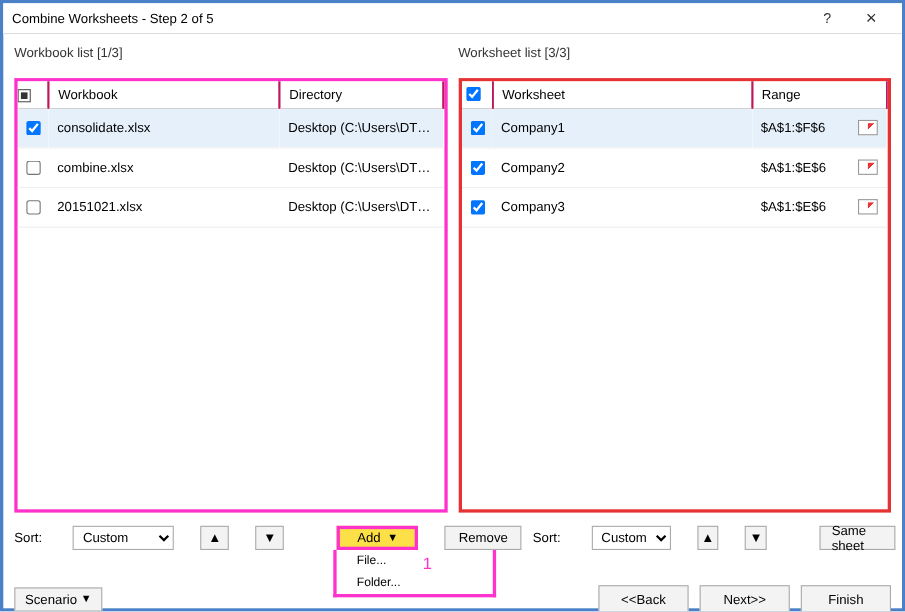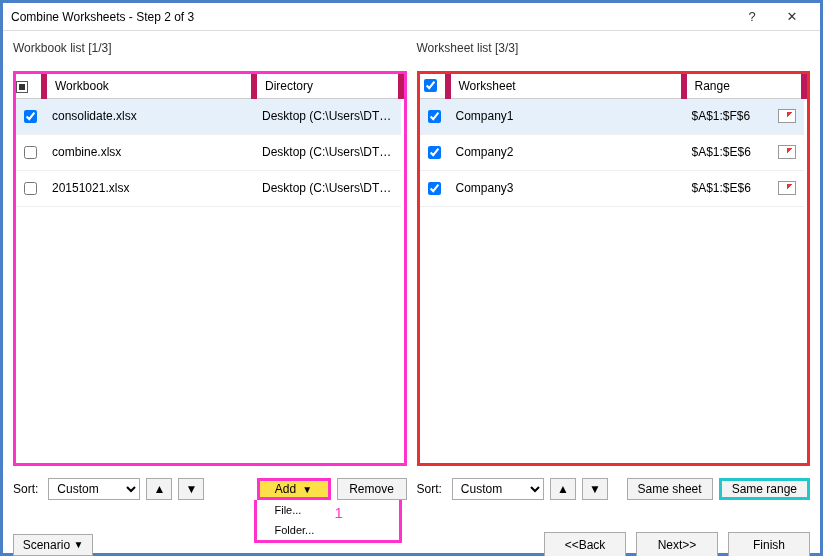--- a/index.html
+++ b/index.html
@@ -68,21 +68,21 @@
     border-collapse: collapse;
     table-layout: fixed;
   }
   table.list th {
     background: #fff;
     text-align: left;
     font-weight: normal;
     height: 24px;
     padding: 0 8px;
     border-bottom: 1px solid #ccc;
-    border-right: 6px solid #be185d;
+    border-right: 2px solid #be185d;
     position: relative;
     white-space: nowrap;
     overflow: hidden;
     text-overflow: ellipsis;
   }
   table.list td {
     height: 36px;
     padding: 0 8px;
     border-bottom: 1px solid #eee;
     white-space: nowrap;
@@ -119,21 +119,21 @@
     font-family: "Segoe UI", sans-serif;
     pointer-events: none;
   }
   .annot.green { color: #1fbfa6; }
   .annot.red   { color: #e63232; }
   .annot.pink  { color: #ff33cc; }
 
   .bottom-row {
     display: flex;
     align-items: center;
-    gap: 6px;
+    gap: 24px;
     height: 30px;
     margin-top: 8px;
   }
   .label-sort { margin-right: 4px; }
   select.sort {
     width: 92px;
     height: 22px;
     border: 1px solid #aaa;
     background: #fff;
     font-size: 12px;
@@ -206,21 +206,21 @@
     left:2px;top:2px;right:2px;bottom:2px;
     background:#333;
   }
 </style>
 </head>
 <body>
 
 <div class="outer-border">
 
   <div class="titlebar">
-    <span class="title-text">Combine Worksheets - Step 2 of 3</span>
+    <span class="title-text">Combine Worksheets - Step 2 of 5</span>
     <span class="title-btn">?</span>
     <span class="title-btn">✕</span>
   </div>
 
   <div class="body-area">
 
     <div class="columns">
 
       <div class="col">
         <div class="col-label">Workbook list [1/3]</div>

